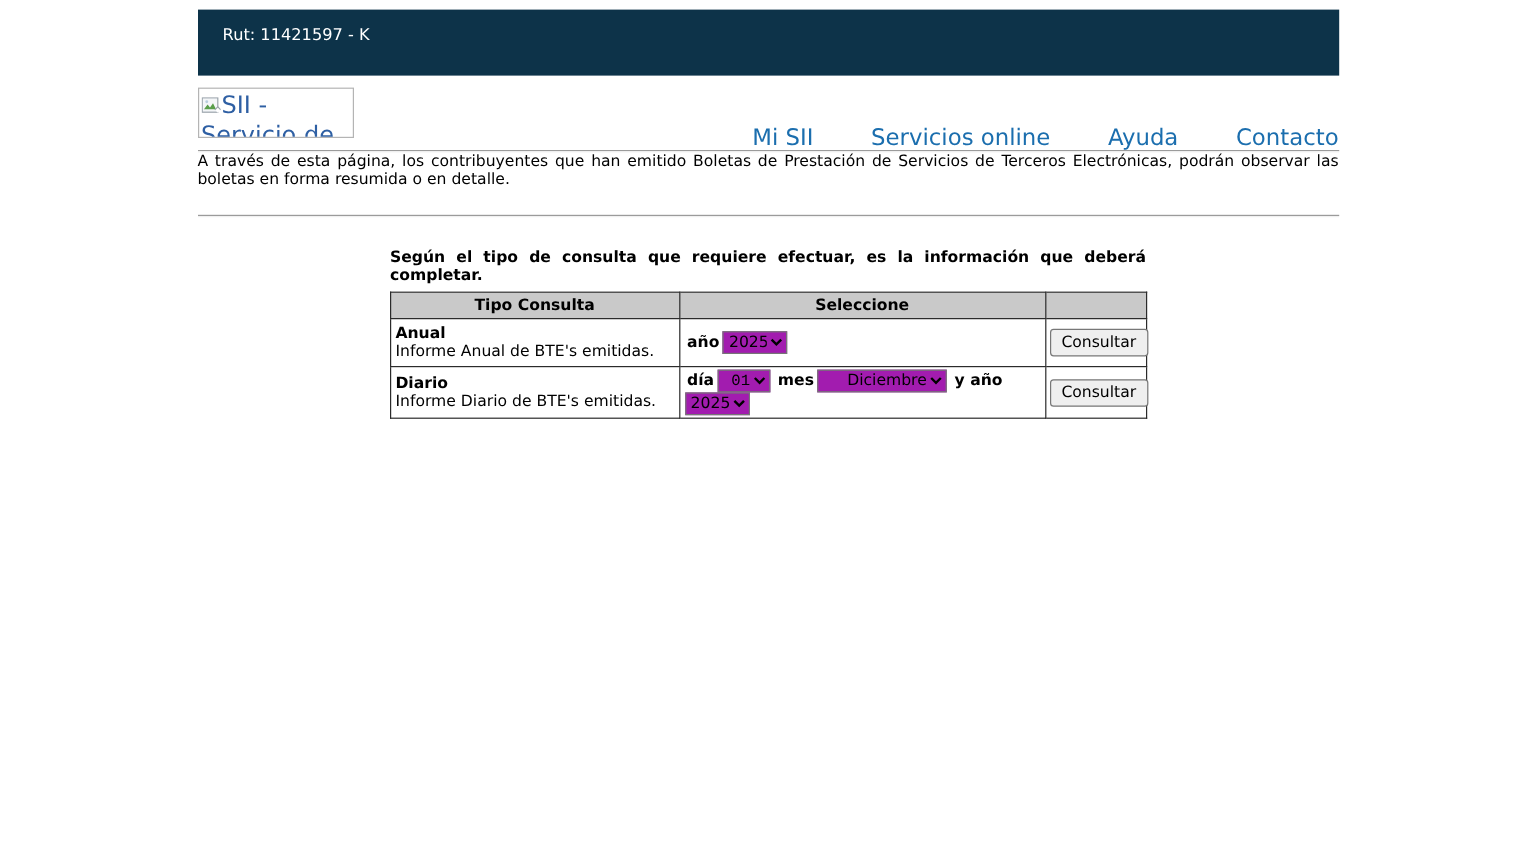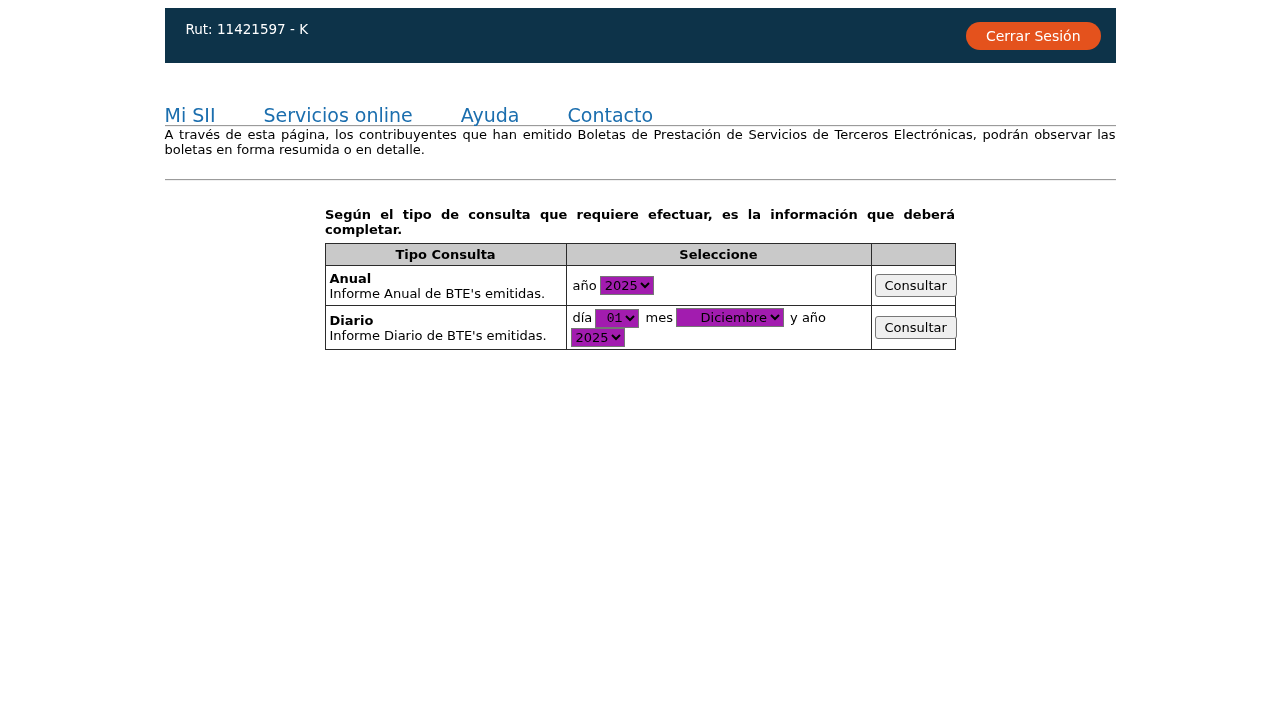--- a/index.html
+++ b/index.html
@@ -45,38 +45,46 @@
   table.consulta{width:630px;margin:0 auto;border-collapse:collapse;font-size:13px;
     table-layout:fixed;}
   table.consulta th,table.consulta td{border:1px solid var(--table-border);}
   table.consulta th{background:var(--table-header-bg);font-weight:700;
     padding:3px 2px;font-size:13px;height:21px;}
   col.c1{width:241px;} col.c2{width:305px;} col.c3{width:84px;}
   td{height:40px;vertical-align:middle;}
   .type-cell{padding:2px 4px;line-height:15px;}
   .row-type{font-weight:700;}
   .select-cell{padding:2px 4px;}
-  .field-label{margin:0 3px 0 2px;}
+  .field-label{margin:0 3px 0 2px;font-weight:bold;}
   .button-cell{text-align:center;padding:2px 3px;margin-left:10px;}
   select{font-size:13px;font-family:inherit;background:#a21caf;text-align:right;}
   .sel-dia{width:44px;font-family:Liberation Mono, monospace;} .sel-mes{width:108px;} .sel-ano{width:54px;}
   .consultar-btn{font-size:13px;font-family:inherit;color:#000;background:#efefef;
     border:1px solid #777;border-radius:3px;padding:3px 9px;cursor:pointer;}
 </style>
 </head>
 <body>
 
 <div class="container">
 
   <div class="topbar">
     <span class="rut">Rut: 11421597 - K</span>
-    <button class="logout-btn">Cerrar Sesión</button>
   </div>
 
   <div class="header-row">
+    <a class="logo-box" href="#">
+      <span class="logo-text"><svg class="broken-img-icon" width="16" height="15" viewBox="0 0 16 15">
+            <rect x="0.5" y="0.5" width="13" height="12" fill="#f4f6f8" stroke="#9aa3ab"></rect>
+            <polygon points="2,10 5,6 7,8.5 9.5,5 12,10" fill="#5a9e4b"></polygon>
+            <circle cx="4.3" cy="3.8" r="1.2" fill="#b9cede"></circle>
+            <polygon points="13.5,8 16,10.5 13.5,13 11,10.5" fill="#fff"></polygon>
+            <path d="M11 10.5 L13.5 8 L16 10.5" fill="none" stroke="#9aa3ab" stroke-width="1"></path>
+          </svg><span>SII - Servicio de</span></span>
+    </a>
     <nav class="nav">
       <a href="#">Mi SII</a>
       <a href="#">Servicios online</a>
       <a href="#">Ayuda</a>
       <a href="#">Contacto</a>
     </nav>
   </div>
 
   <hr class="rule">
 

